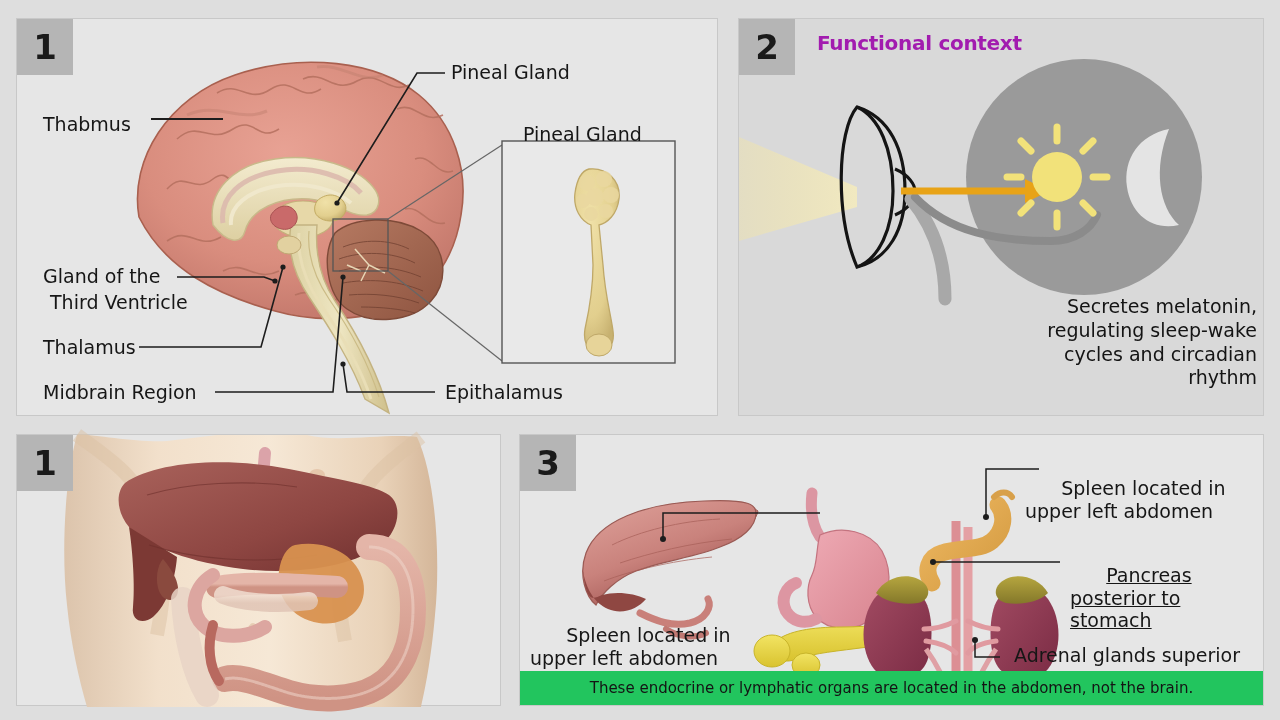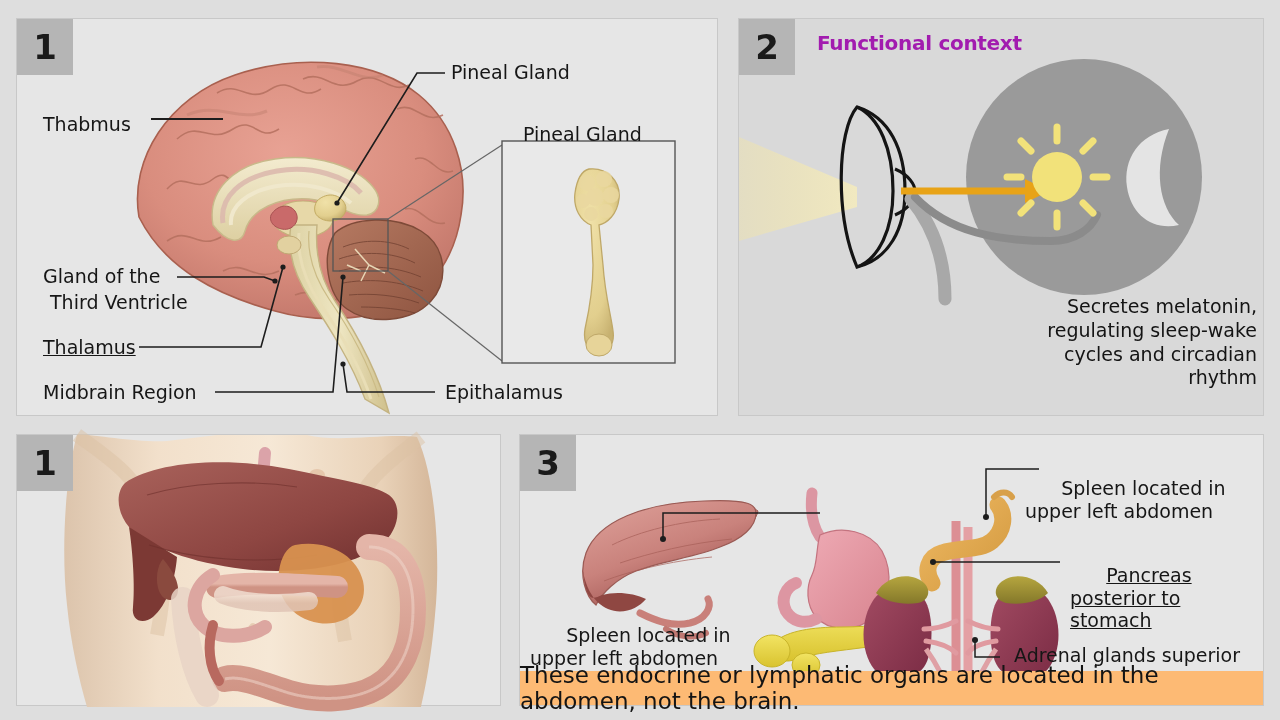--- a/index.html
+++ b/index.html
@@ -47,22 +47,22 @@
   }
   .lbl.c { }
 
   svg { display: block; overflow: visible; }
 
   .caption-bar {
     position: absolute;
     left: 0; right: 0; bottom: 0;
     height: 34px;
     display: flex; align-items: center; justify-content: center;
-    font-size: 23px; color: #141414;
-    background: #fdba74;
+    font-size: 15px; color: #141414;
+    background: #22c55e;
   }
   .body-text { position: absolute; font-size: 19px; color: #141414; line-height: 1.25; text-align: center; }
 </style>
 </head>
 <body>
 
 <div id="root">
 
   <div class="panel" style="left:16px; top:18px; width:702px; height:398px;">
 
@@ -195,21 +195,21 @@
 
     <div class="lbl" style="left:26px; top:94px;">Thabmus</div>
 
     <div class="lbl" style="left:434px; top:42px;">Pineal Gland</div>
 
     <div class="lbl" style="left:506px; top:104px;">Pineal Gland</div>
 
     <div class="lbl" style="left:26px; top:246px;">Gland of the</div>
     <div class="lbl" style="left:26px; top:272px;margin-left:7px;">Third Ventricle</div>
 
-    <div class="lbl" style="left:26px; top:317px;text-decoration:underline;">Thalamus</div>
+    <div class="lbl" style="left:26px; top:317px;">Thalamus</div>
 
     <div class="lbl" style="left:26px; top:362px;">Midbrain Region</div>
 
     <div class="lbl" style="left:428px; top:362px;">Epithalamus</div>
   </div>
 
   <div class="panel gray" style="left:738px; top:18px; width:526px; height:398px;">
 
     <div class="badge">2</div>
     <div class="panel-title">Functional context</div>

